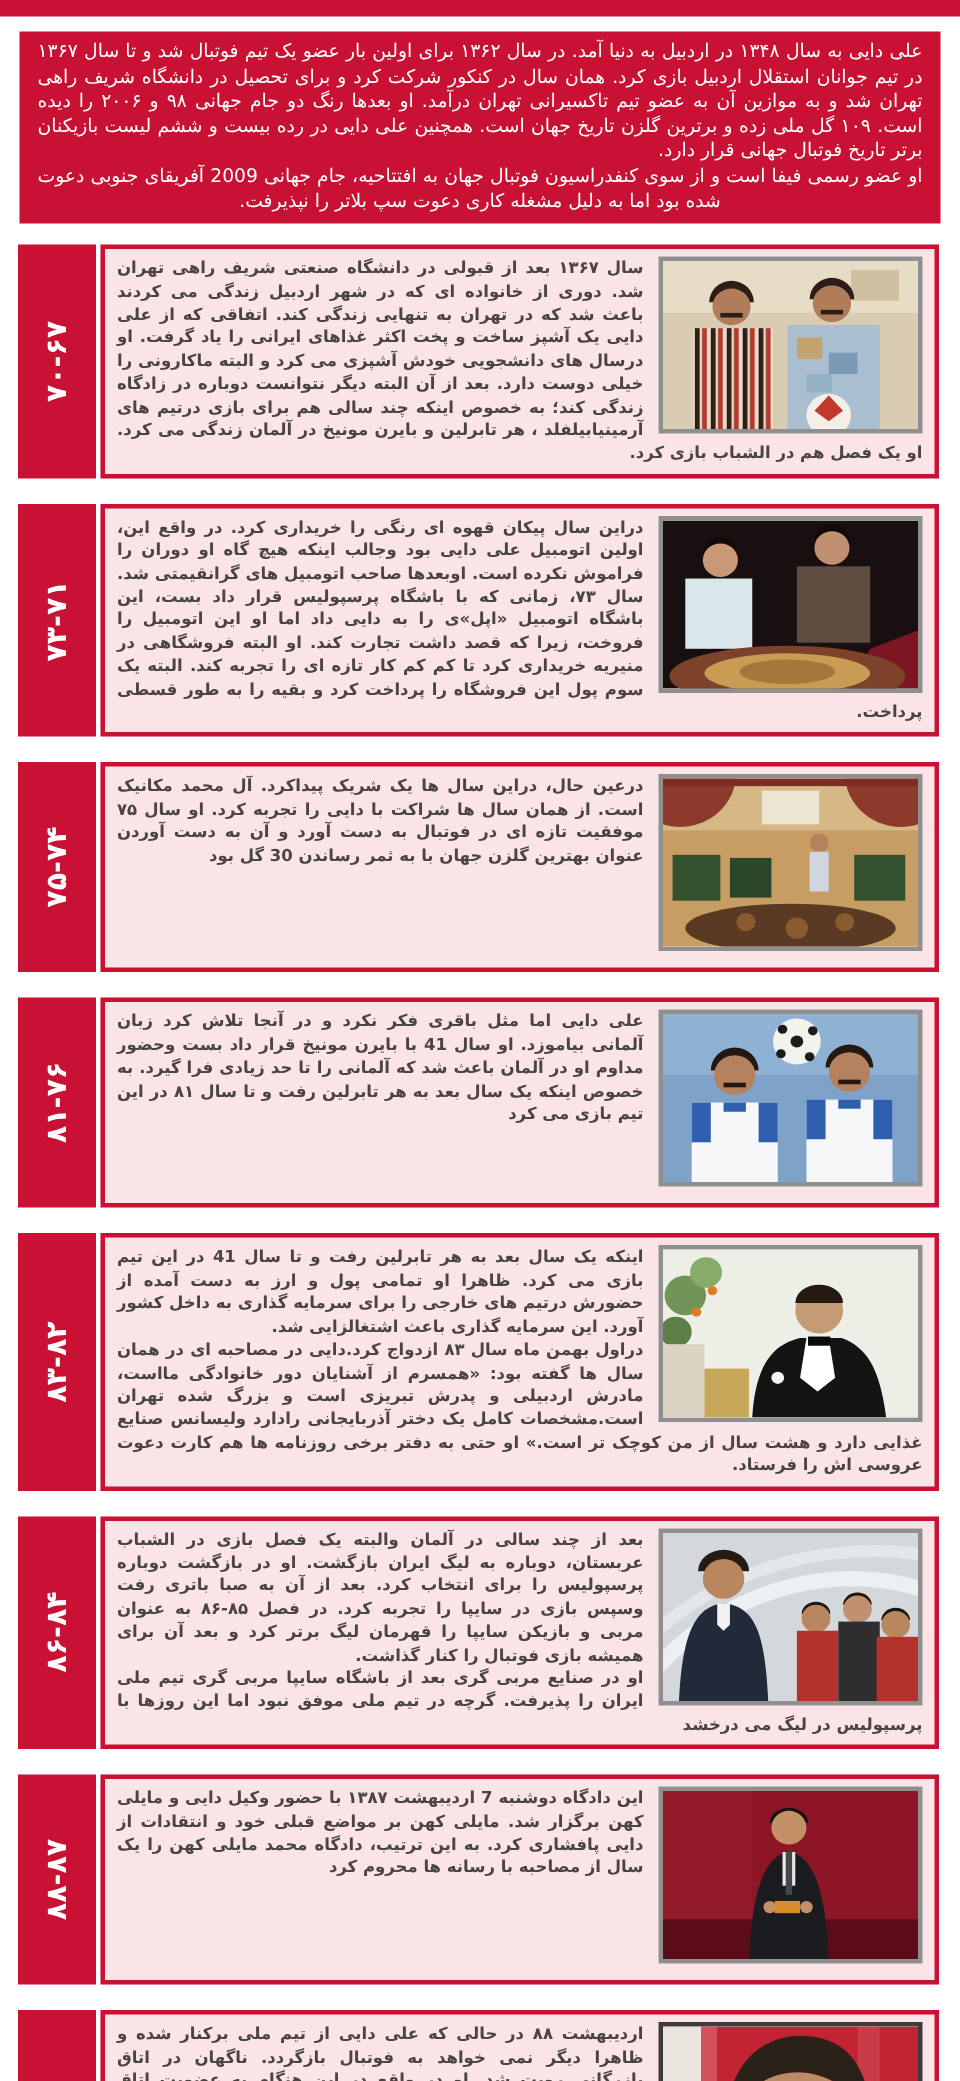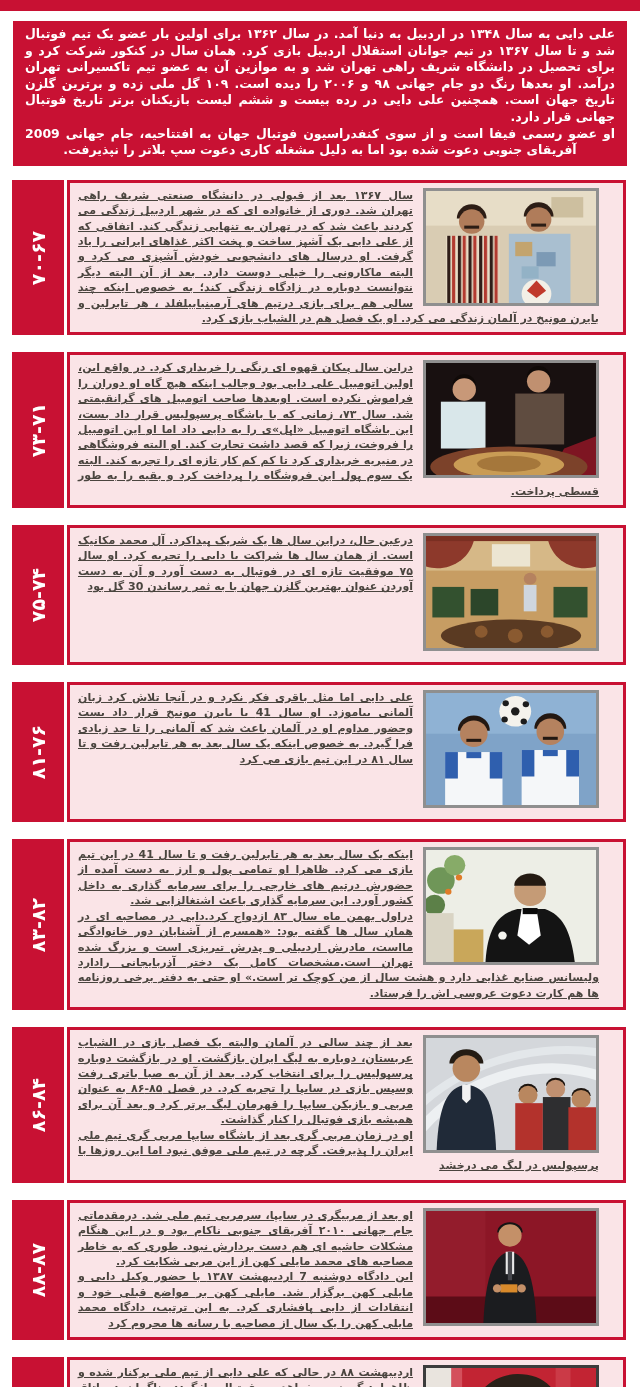--- a/index.html
+++ b/index.html
@@ -19,21 +19,21 @@
   }
   .top-strip{
     width:640px;height:11px;background:var(--accent-red);
   }
   .intro{
     margin:10px 13px 14px 13px;
     background:var(--accent-red);
     color:var(--intro-text);
     direction:rtl;
     padding:5px 12px 7px 12px;
-    font-size:12.5px;line-height:16.6px;font-weight:bold;
+    font-size:12.5px;line-height:16.6px;font-weight:normal;
     text-align:justify;
   }
   .intro p{margin:0;}
   .intro p.center-last{text-align-last:center;}
   .rows{margin:0 14px 0 12px;}
   .row{
     display:flex;
     align-items:stretch;
     margin-bottom:17px;
     min-height:126px;
@@ -52,26 +52,25 @@
     font-size:19px;
     font-weight:bold;
     letter-spacing:2px;
   }
   .panel{
     flex:1;
     margin-left:3px;
     border:3px solid var(--accent-red);
     background:var(--panel-pink);
     direction:rtl;
-    padding:5px 24px 6px 8px;
+    padding:5px 8px 6px 8px;
     font-size:11px;line-height:15.4px;font-weight:bold;
     color:var(--body-text);
     text-align:justify;
     overflow:hidden;
-    text-decoration:underline;
   }
   .panel p{margin:0;}
   .panel p:empty{display:none;}
   .photo-frame{
     float:right;
     width:176px;height:118px;
     border:3px solid var(--photo-frame-gray);
     background:#fff;
     margin:0 0 5px 10px;
     line-height:0;
@@ -265,21 +264,21 @@
           <rect x="84" y="64" width="26" height="46" fill="#b3322c"></rect>
           <path d="M113 47 a9 8 0 0 1 18 0 z" fill="#1c140e"></path>
           <circle cx="122" cy="50" r="9" fill="#c09070"></circle>
           <rect x="110" y="58" width="26" height="52" fill="#2e2e30"></rect>
           <path d="M137 57 a9 8 0 0 1 18 0 z" fill="#1c140e"></path>
           <circle cx="146" cy="60" r="9" fill="#b9875f"></circle>
           <rect x="134" y="68" width="26" height="42" fill="#b3322c"></rect>
         </svg>
       </div>
       <p>بعد از چند سالی در آلمان والبته یک فصل بازی در الشباب عربستان، دوباره به لیگ ایران بازگشت. او در بازگشت دوباره پرسپولیس را برای انتخاب کرد. بعد از آن به صبا باتری رفت وسپس بازی در سایپا را تجربه کرد. در فصل ۸۵-۸۶ به عنوان مربی و بازیکن سایپا را قهرمان لیگ برتر کرد و بعد آن برای همیشه بازی فوتبال را کنار گذاشت.</p>
-      <p>او در زمان مربی گری بعد از باشگاه سایپا مربی گری تیم ملی ایران را پذیرفت. گرچه در تیم ملی موفق نبود اما این روزها با پرسپولیس در لیگ می درخشد</p>
+      <p>او در صنایع مربی گری بعد از باشگاه سایپا مربی گری تیم ملی ایران را پذیرفت. گرچه در تیم ملی موفق نبود اما این روزها با پرسپولیس در لیگ می درخشد</p>
     </div>
   </article>
 
   <article class="row ph7">
     <div class="yearbar">
       <span class="yl">۸۸-۸۷</span>
     </div>
     <div class="panel">
       <div class="photo-frame" aria-label="علی دایی با کت و شلوار در مراسم قرعه کشی">
         <svg viewBox="0 0 160 110" preserveAspectRatio="none">
@@ -289,21 +288,20 @@
           <path d="M67 21 a12 10 0 0 1 24 0 z" fill="#141414"></path>
           <circle cx="79" cy="24" r="11" fill="#c49068"></circle>
           <path d="M54 110 C56 64 64 42 79 40 C94 42 102 64 104 110 z" fill="#1b1c1f"></path>
           <rect x="75" y="40" width="8" height="22" fill="#e8e8e8"></rect>
           <rect x="77" y="40" width="4" height="28" fill="#46474c"></rect>
           <rect x="70" y="72" width="16" height="8" fill="#d98a2b"></rect>
           <circle cx="67" cy="76" r="4" fill="#c49068"></circle>
           <circle cx="90" cy="76" r="4" fill="#c49068"></circle>
         </svg>
       </div>
-      <p>او بعد از مربیگری در سایپا، سرمربی تیم ملی شد. درمقدماتی جام جهانی ۲۰۱۰ آفریقای جنوبی ناکام بود و در این هنگام مشکلات حاشیه ای هم دست بردارش نبود. طوری که به خاطر مصاحبه های محمد مایلی کهن از این مربی شکایت کرد.</p>
       <p>این دادگاه دوشنبه 7 اردیبهشت ۱۳۸۷ با حضور وکیل دایی و مایلی کهن برگزار شد. مایلی کهن بر مواضع قبلی خود و انتقادات از دایی پافشاری کرد. به این ترتیب، دادگاه محمد مایلی کهن را یک سال از مصاحبه  با رسانه ها محروم کرد</p>
     </div>
   </article>
 
   <article class="row ph8">
     <div class="yearbar">
       
     </div>
     <div class="panel">
       <div class="photo-frame" aria-label="نمای نزدیک چهره علی دایی با پس زمینه قرمز">

